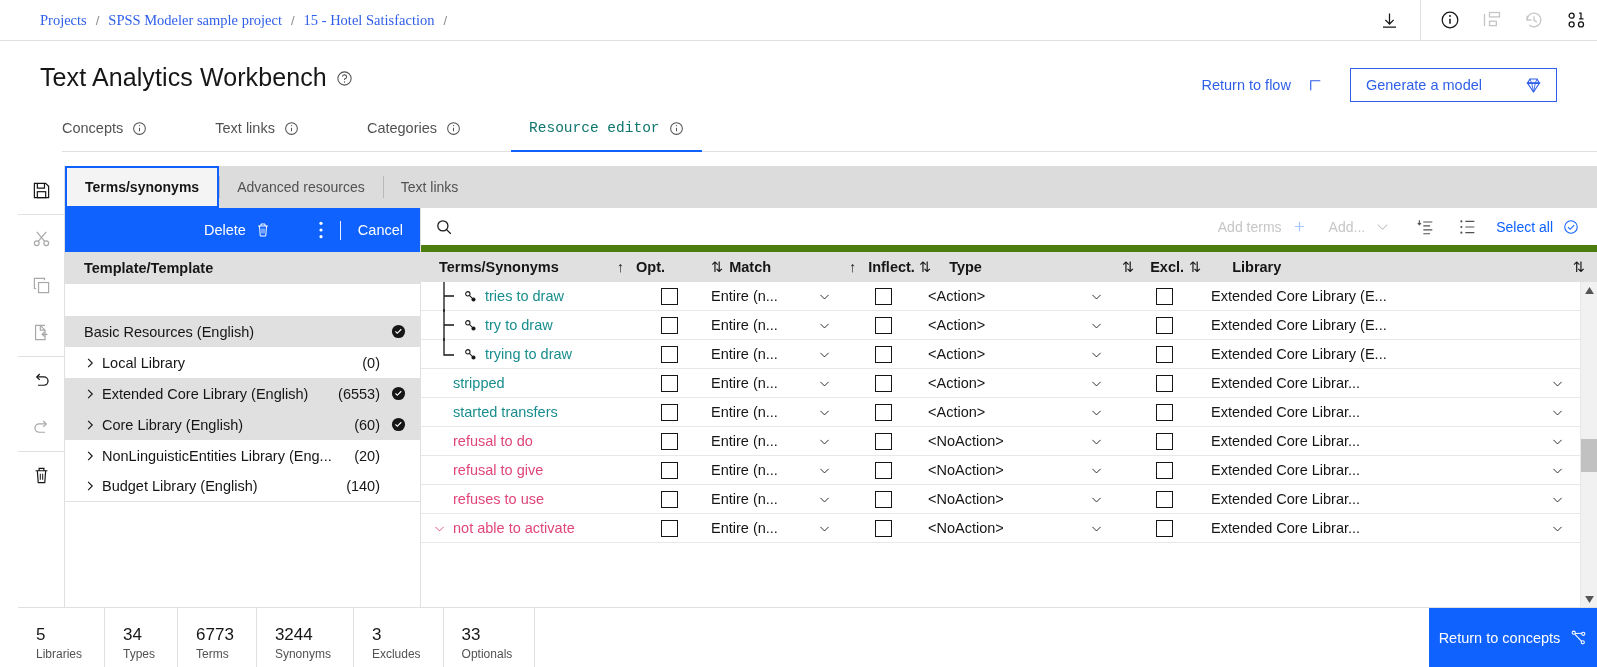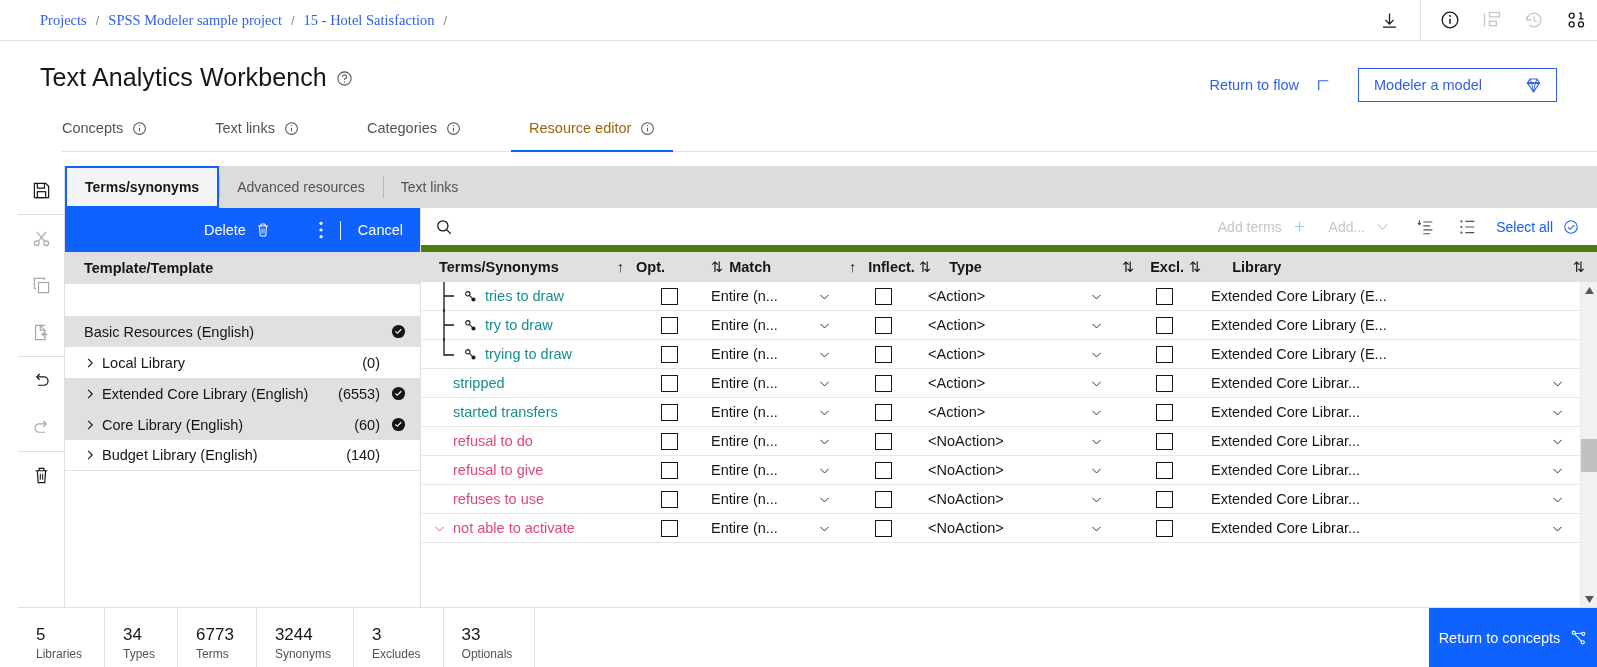--- a/index.html
+++ b/index.html
@@ -50,21 +50,21 @@
   .tabs { display:flex; margin-top:22px; position:relative;margin-left:22px; }
   .tabs:after {
     content:""; position:absolute; left:0; right:-40px; bottom:0; height:1px; background:#e0e0e0;
   }
   .tab {
     display:flex; align-items:center; gap:9px;
     font-size:14.5px; color:#525252; height:38px;
     padding: 0 0 10px 0; margin-right:68px; cursor:pointer;
     position:relative; white-space:nowrap;
   }
-  .tab.active { color:#a16207; }
+  .tab.active { color:#0f766e;font-family:Liberation Mono, monospace; }
   .tab.active:after {
     content:""; position:absolute; left:-18px; right:-18px; bottom:0; height:2px; background:#0f62fe; z-index:2;
   }
   .tab .ti { color:#525252; display:flex; }
 
   
   .body { flex:1 1 auto; display:flex; min-height:0; padding-left:18px; padding-top:14px; padding-right:0; }
 
   
   .rail {
@@ -268,21 +268,21 @@
       <div class="link-btn">
         <span>Return to flow</span>
         <span class="lb-ic">
           <svg width="17" height="17" viewBox="0 0 32 32" fill="none" stroke="currentColor" stroke-width="2.2">
             <path d="M7 25 L7 7 L25 7" transform="rotate(0 16 16)"></path>
             <path d="M7 7 L25 25" stroke="none"></path>
           </svg>
         </span>
       </div>
       <div class="gen-model">
-        <span>Modeler a model</span>
+        <span>Generate a model</span>
         <span class="gm-ic">
           <svg width="19" height="19" viewBox="0 0 32 32" fill="none" stroke="currentColor" stroke-width="1.9">
             <path d="M6 12 L16 27 L26 12 Z"></path>
               <path d="M6 12 L10 5 h12 l4 7 Z"></path>
             <path d="M6 12 h20 M10 5 L13 12 L16 27 M22 5 L19 12 L16 27" stroke-width="1.5"></path>
           </svg>
         </span>
       </div>
     </div>
 
@@ -474,20 +474,30 @@
               <span class="lname">Core Library (English)</span>
               <span class="count">(60)</span>
               <span class="checkmark">
                 <svg width="15" height="15" viewBox="0 0 32 32">
                     <circle cx="16" cy="16" r="14" fill="#161616"></circle>
                     <path d="M13.4 21.5 L8.6 16.7 l1.8-1.8 3 3 7.6-7.6 1.8 1.8 Z" fill="#fff"></path>
                   </svg>
               </span>
             </div>
 
+            <div class="librow">
+              <span class="chev">
+                <svg width="12" height="12" viewBox="0 0 32 32" fill="none" stroke="currentColor" stroke-width="3">
+                    <path d="M11 5 L22 16 L11 27"></path>
+                  </svg>
+              </span>
+              <span class="lname">NonLinguisticEntities Library (Eng...</span>
+              <span class="count">(20)</span>
+              <span class="checkmark"></span>
+            </div>
 
             <div class="librow libpad">
               <span class="chev">
                 <svg width="12" height="12" viewBox="0 0 32 32" fill="none" stroke="currentColor" stroke-width="3">
                     <path d="M11 5 L22 16 L11 27"></path>
                   </svg>
               </span>
               <span class="lname">Budget Library (English)</span>
               <span class="count">(140)</span>
               <span class="checkmark"></span>

